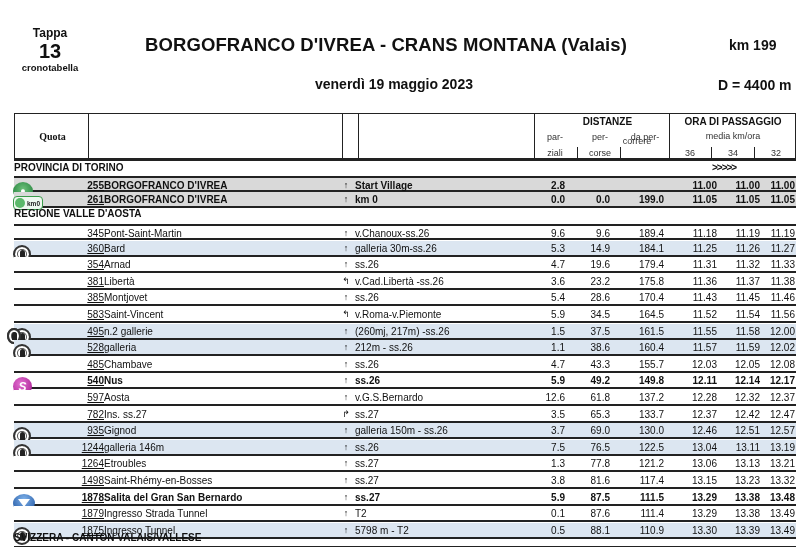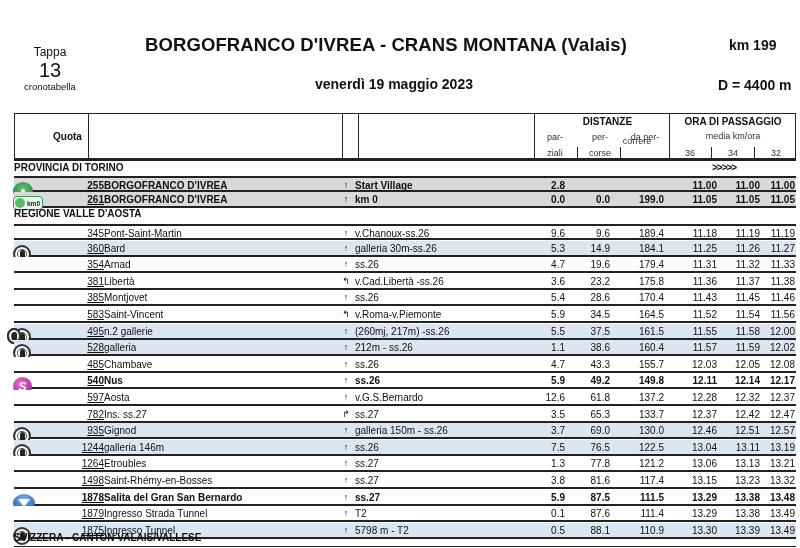--- a/index.html
+++ b/index.html
@@ -1,31 +1,31 @@
 <!DOCTYPE html>
 <html><head>
 <meta charset="utf-8">
 <style>
   * { box-sizing: border-box; margin: 0; padding: 0; }
   html, body { width: 800px; height: 548px; background: #ffffff; overflow: hidden; }
   body { font-family: "Liberation Sans", sans-serif; color: #111; position: relative; }
 
-  .hdr-left { position: absolute; left: 14px; top: 45px; width: 72px; text-align: center; font-weight: normal; }
+  .hdr-left { position: absolute; left: 14px; top: 26px; width: 72px; text-align: center; font-weight: bold; }
   .hdr-left .tappa { font-size: 12px; line-height: 14px; }
   .hdr-left .num { font-size: 20px; line-height: 22px; }
   .hdr-left .crono { font-size: 9.5px; line-height: 12px; }
   .title { position: absolute; left: 145px; top: 34px; font-size: 18.5px; font-weight: bold; letter-spacing: 0.1px; }
   .km { position: absolute; left: 729px; top: 37px; font-size: 14px; font-weight: bold; }
   .date { position: absolute; left: 315px; top: 76px; font-size: 14px; font-weight: bold; }
   .dislivello { position: absolute; left: 718px; top: 77px; font-size: 14px; font-weight: bold; }
 
   
   .thead { position: absolute; left: 14px; top: 113px; width: 782px; height: 48px; border: 1.5px solid #222; border-bottom: 3px solid #222; }
   .thead .vline { position: absolute; top: 0; bottom: 0; border-left: 1.5px solid #222; }
-  .thead .quota { position: absolute; left: 16px; width: 73px; top: 17px; text-align: center; font-size: 10px; font-weight: bold; }
+  .thead .quota { position: absolute; left: 1px; width: 73px; top: 17px; text-align: center; font-size: 10px; font-weight: bold; font-family: Liberation Serif, serif; }
   .thead .dist-title { position: absolute; left: 519px; width: 135px; top: 2px; text-align: center; font-size: 10px; font-weight: bold; padding-left: 12px; }
   .thead .ora-title { position: absolute; left: 654px; width: 128px; top: 2px; text-align: center; font-size: 10px; font-weight: bold; }
   .thead .media { position: absolute; left: 654px; width: 128px; top: 17px; text-align: center; font-size: 9px; color: #333; }
   .thead .sub { position: absolute; font-size: 9px; color: #333; text-align: center; }
   .thead .tick { position: absolute; top: 33px; height: 13px; border-left: 1.5px solid #222; }
 
   .section { position: absolute; left: 14px; width: 782px; height: 30px; text-align: left; font-size: 10px; font-weight: bold; }
   .arrows { position: absolute; left: 712px; top: 162px; font-size: 10px; font-weight: bold; letter-spacing: -1px; }
 
   .row { position: absolute; left: 14px; width: 782px; height: 16px; border-bottom: 2px solid #222; font-size: 10px; }
@@ -207,21 +207,21 @@
     <div class="row blue" style="top: 323.6px;">
       <span class="icon">
         <span class="tunnel"></span>
         <span class="tunnel small"></span>
         <span class="tunnel small"></span>
       </span>
       <span class="q">495</span>
       <span class="loc">n.2 gallerie</span>
       <span class="dir">↑</span>
       <span class="road">(260mj, 217m) -ss.26</span>
-      <span class="p">5.5</span>
+      <span class="p">1.5</span>
       <span class="c">37.5</span>
       <span class="r">161.5</span>
       <span class="t1">11.55</span>
       <span class="t2">11.58</span>
       <span class="t3">12.00</span>
     </div>
     <div class="row blue" style="top: 340.2px;">
       <span class="icon">
         <span class="tunnel"></span>
       </span>

